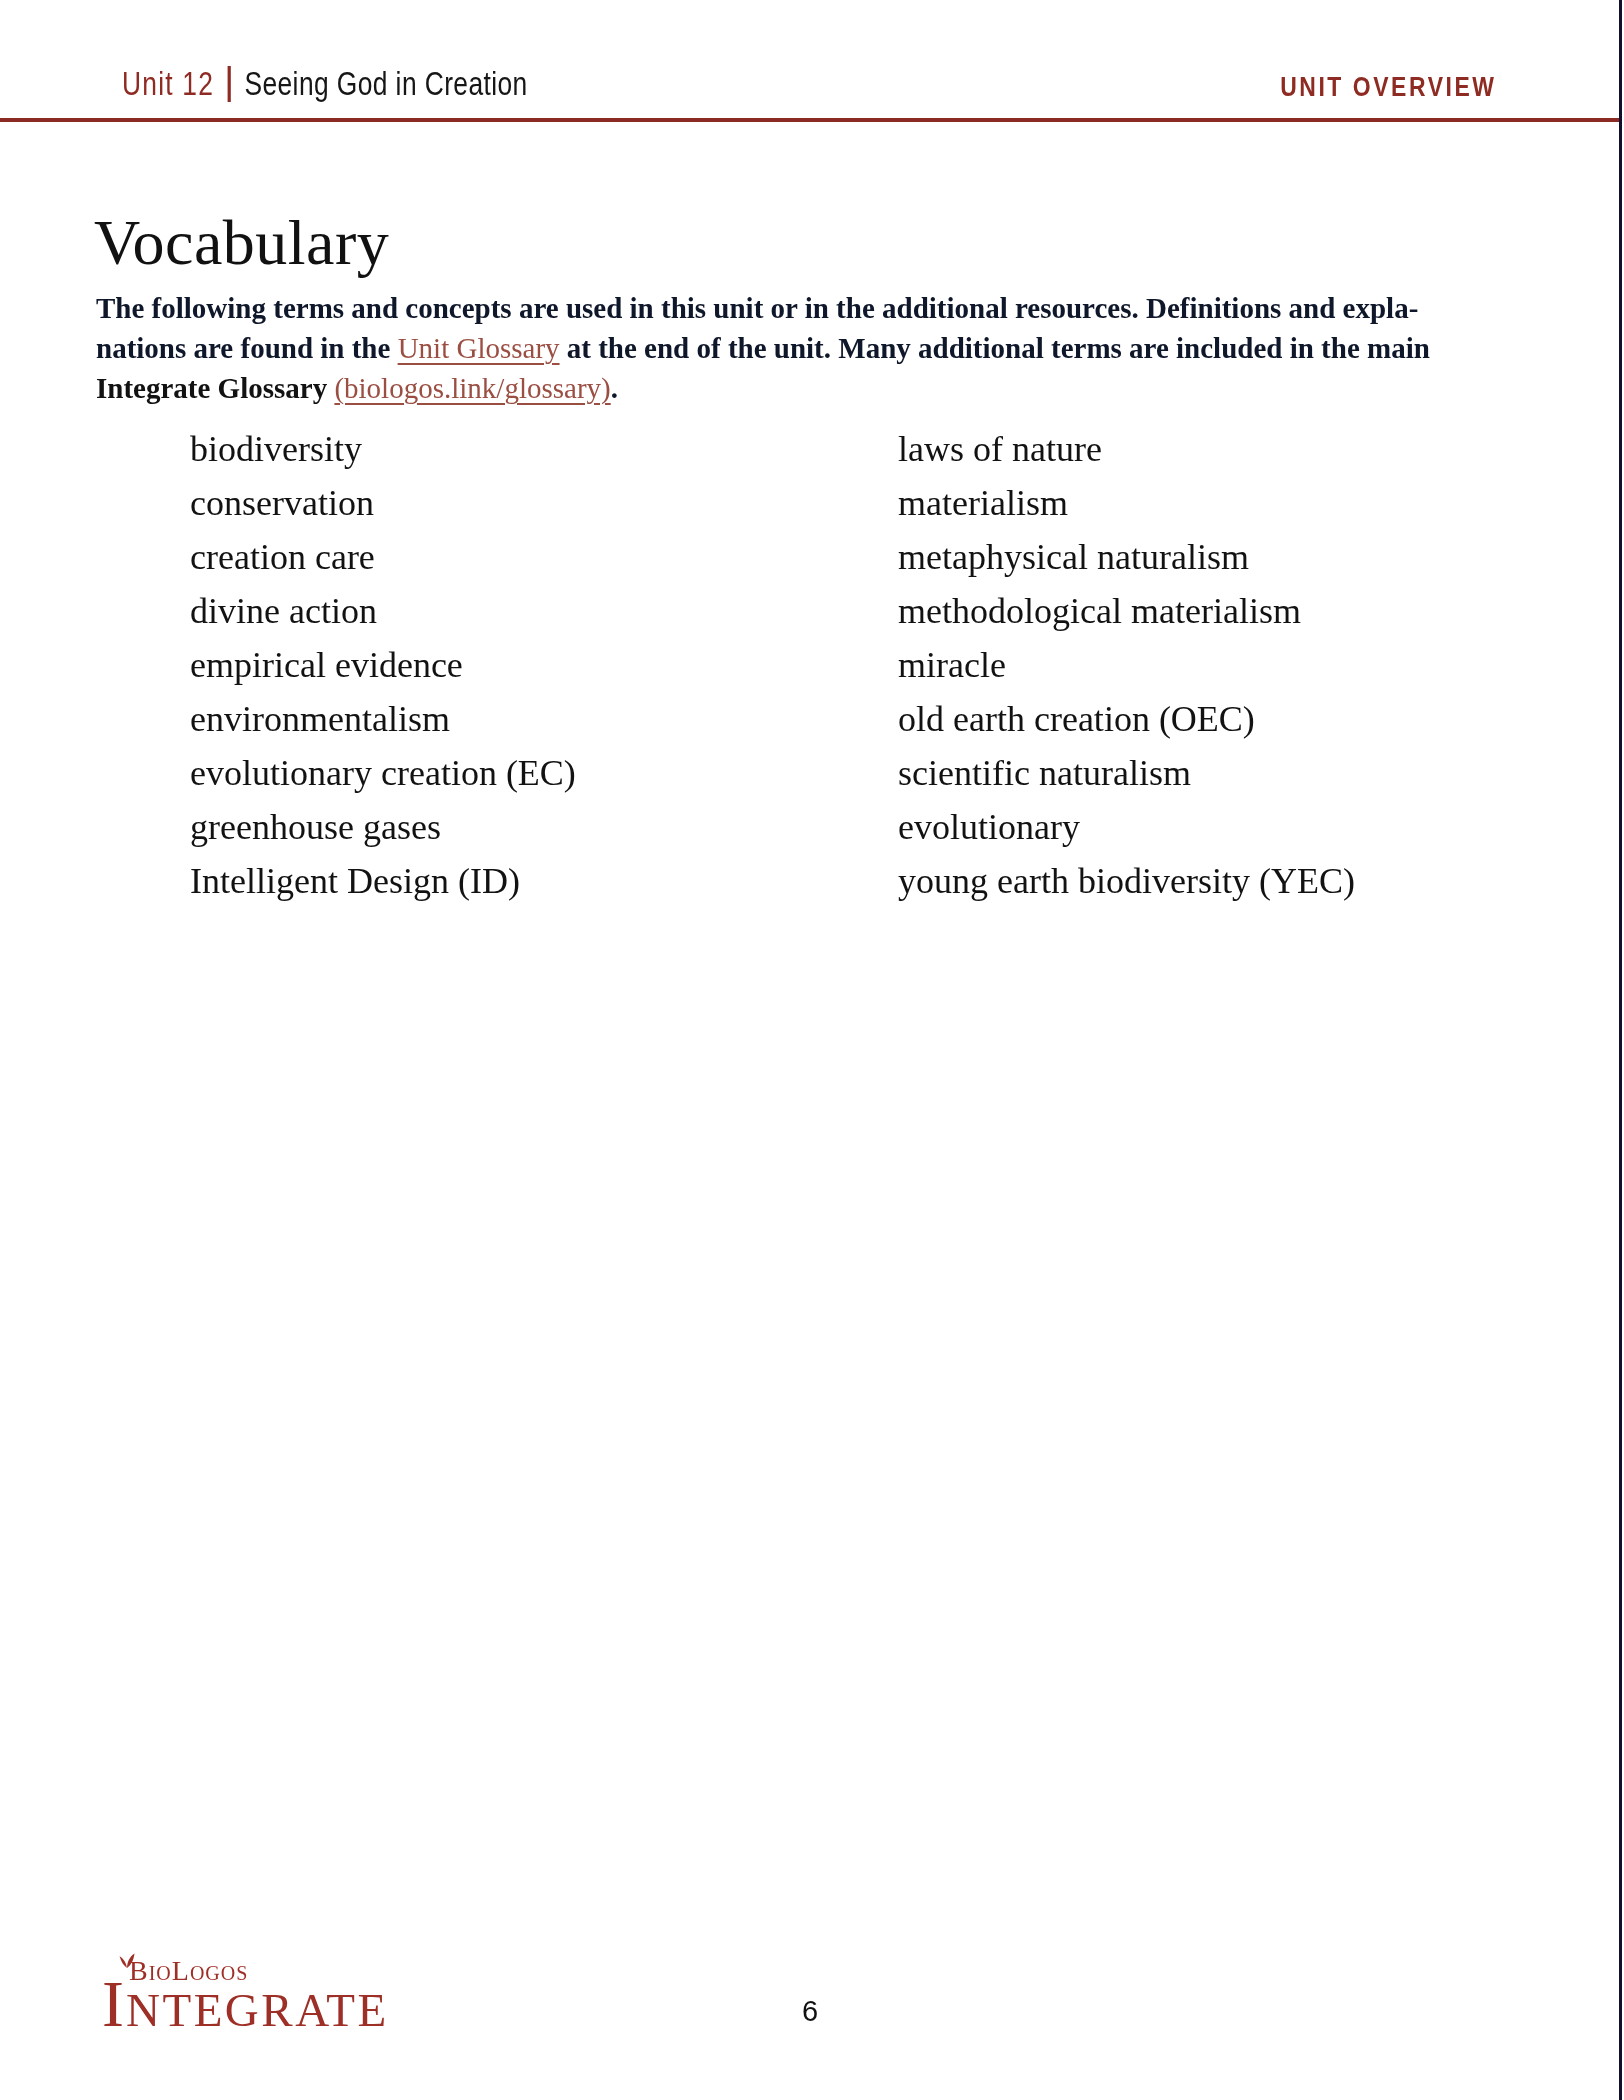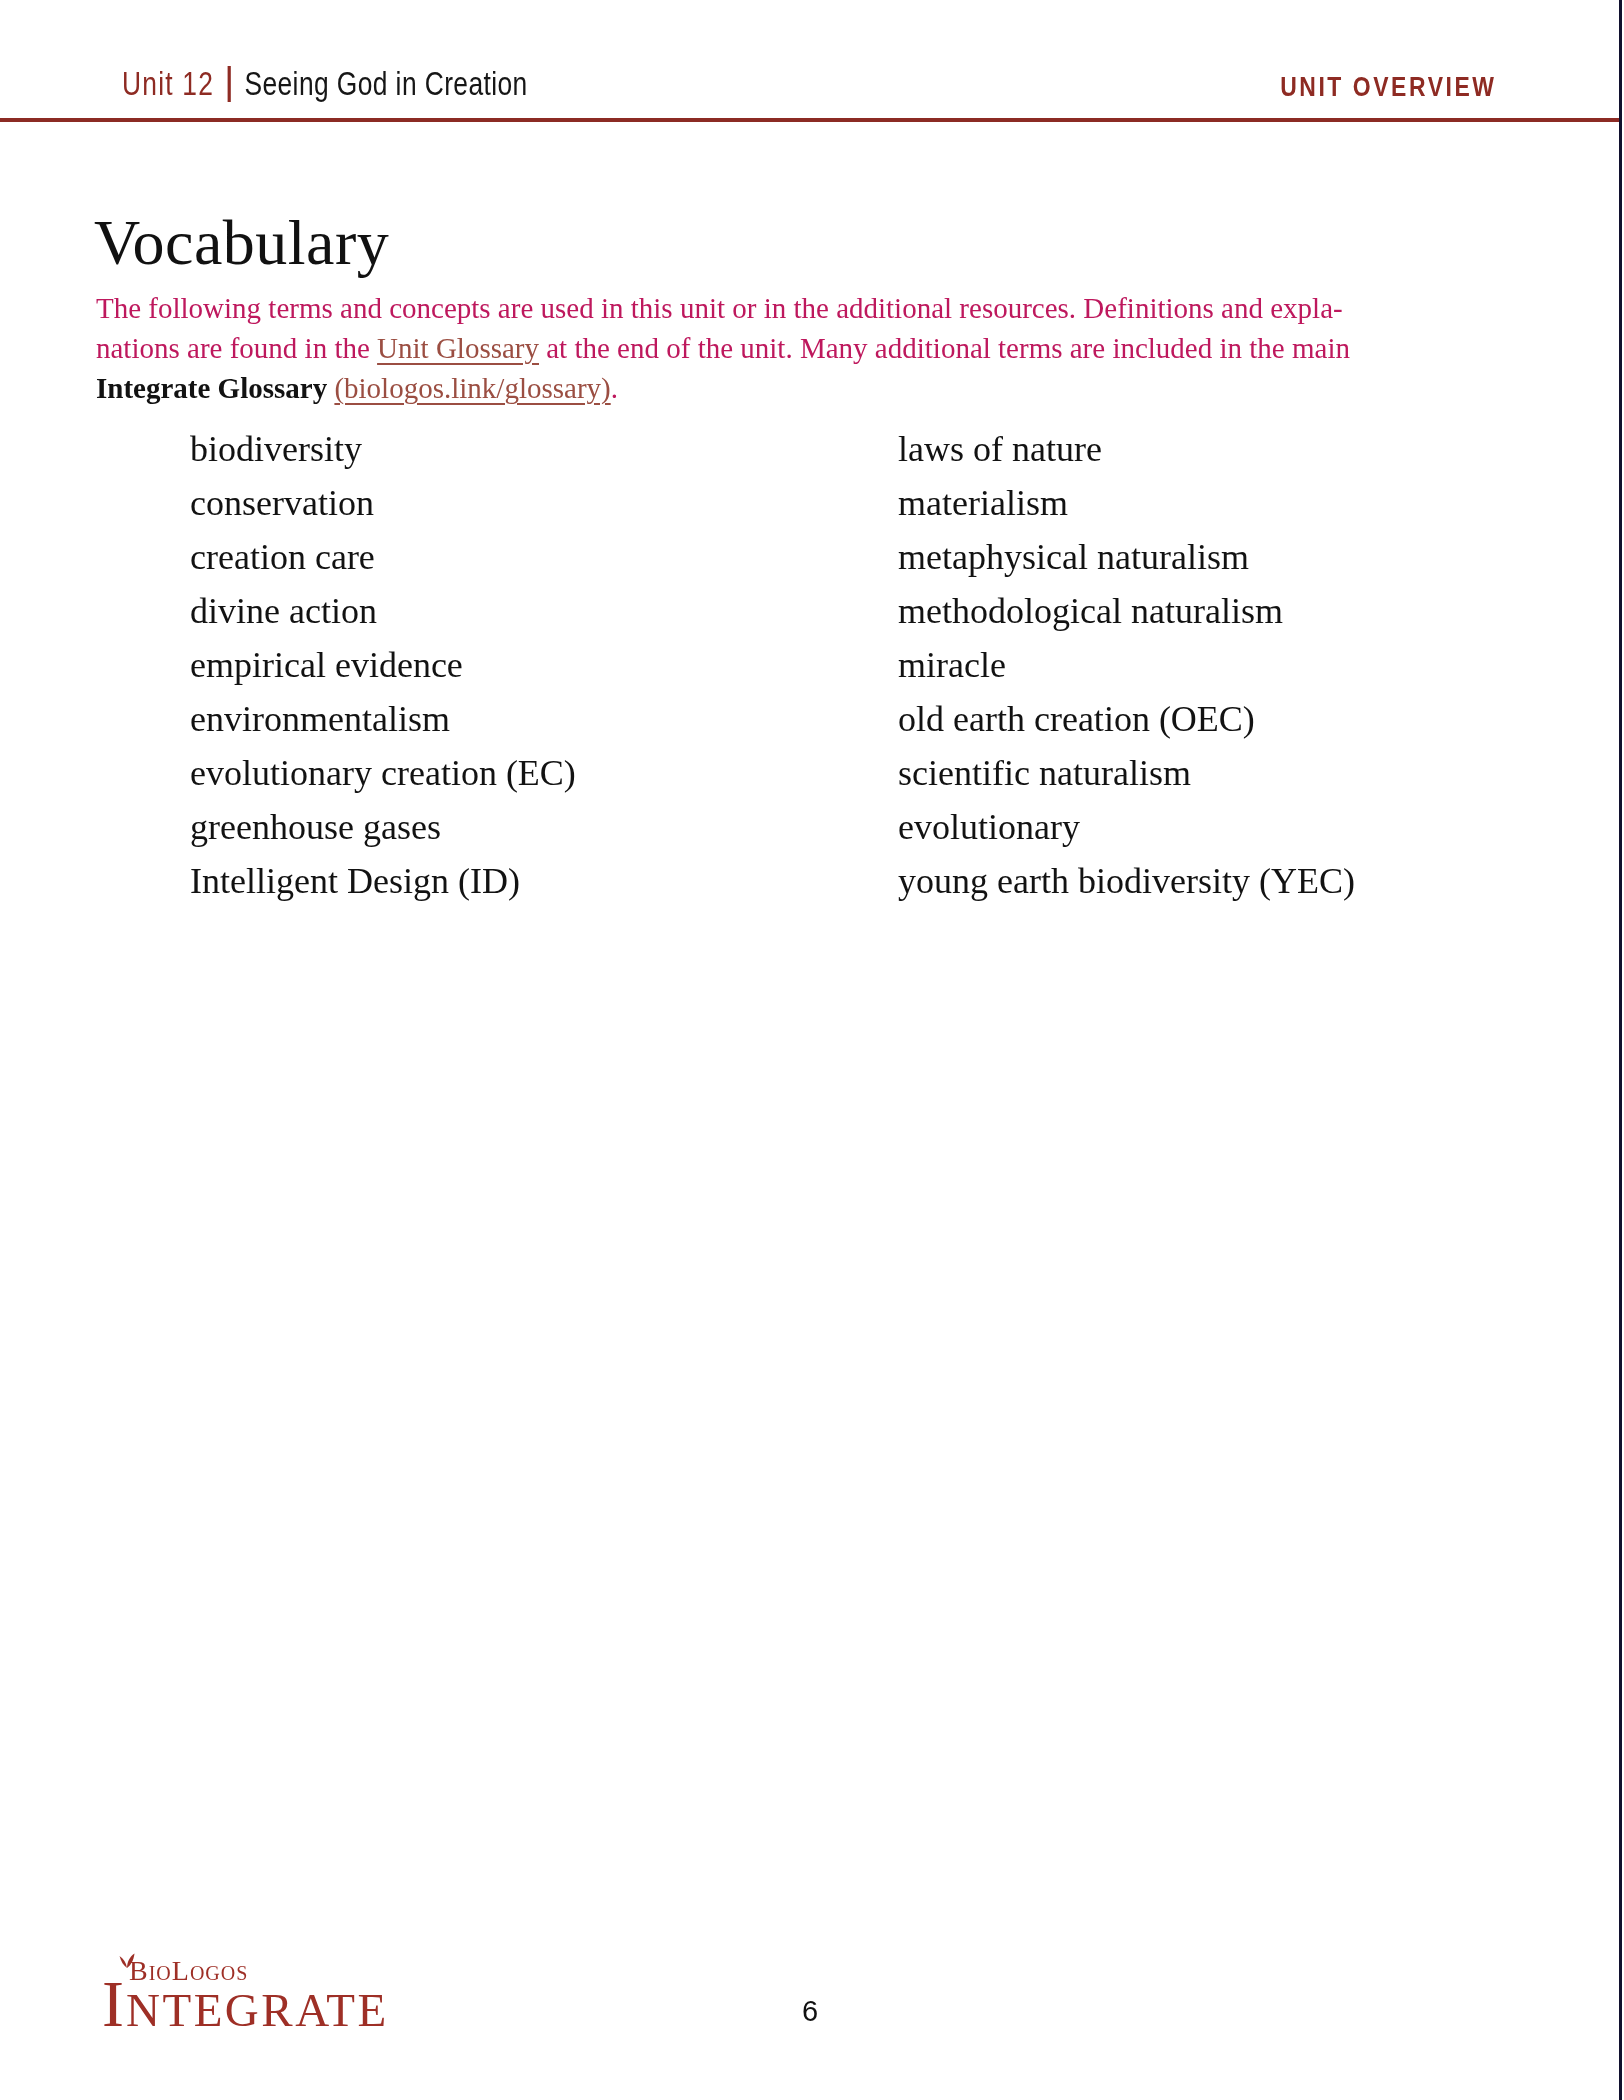--- a/index.html
+++ b/index.html
@@ -42,21 +42,21 @@
   .section-title {
     position:absolute; left:94px; top:208px;
     font-weight:normal; font-size:64px; line-height:70px;
     color:#111111; letter-spacing:0.5px;
   }
   .intro {
     position:absolute; left:96px; top:288px; width:1450px;
     font-size:29px; line-height:40px; color:#121212;
   }
   .intro-line { height:40px; white-space:nowrap; }
-  .run-normal { color:#be185d; }
+  .run-normal { color:#0f172a;font-weight:bold; }
   .run-bold { color:#121212; font-weight:bold; }
   .run-link {
     color:#9b4e42;
     text-decoration:underline;
     text-decoration-color:#9b4e42;
     text-decoration-thickness:2px;
     text-underline-offset:5px;
     cursor:pointer;
   }
 
@@ -123,21 +123,21 @@
       <div class="vocab-term">empirical evidence</div>
       <div class="vocab-term">environmentalism</div>
       <div class="vocab-term">evolutionary creation (EC)</div>
       <div class="vocab-term">greenhouse gases</div>
       <div class="vocab-term">Intelligent Design (ID)</div>
     </div>
   <div class="vocab-col vocab-right" id="vocab-right">
       <div class="vocab-term">laws of nature</div>
       <div class="vocab-term">materialism</div>
       <div class="vocab-term">metaphysical naturalism</div>
-      <div class="vocab-term">methodological naturalism</div>
+      <div class="vocab-term">methodological materialism</div>
       <div class="vocab-term">miracle</div>
       <div class="vocab-term">old earth creation (OEC)</div>
       <div class="vocab-term">scientific naturalism</div>
       <div class="vocab-term">evolutionary</div>
       <div class="vocab-term">young earth biodiversity (YEC)</div>
     </div>
 
   <div class="logo">
     <svg class="leaf-icon" viewBox="0 0 16 16">
       <path d="M8 15 C7.2 9.5 4.5 5.5 0.5 3 C2 8.5 4.5 12.5 8 15 Z" fill="#9e2f26"></path>

